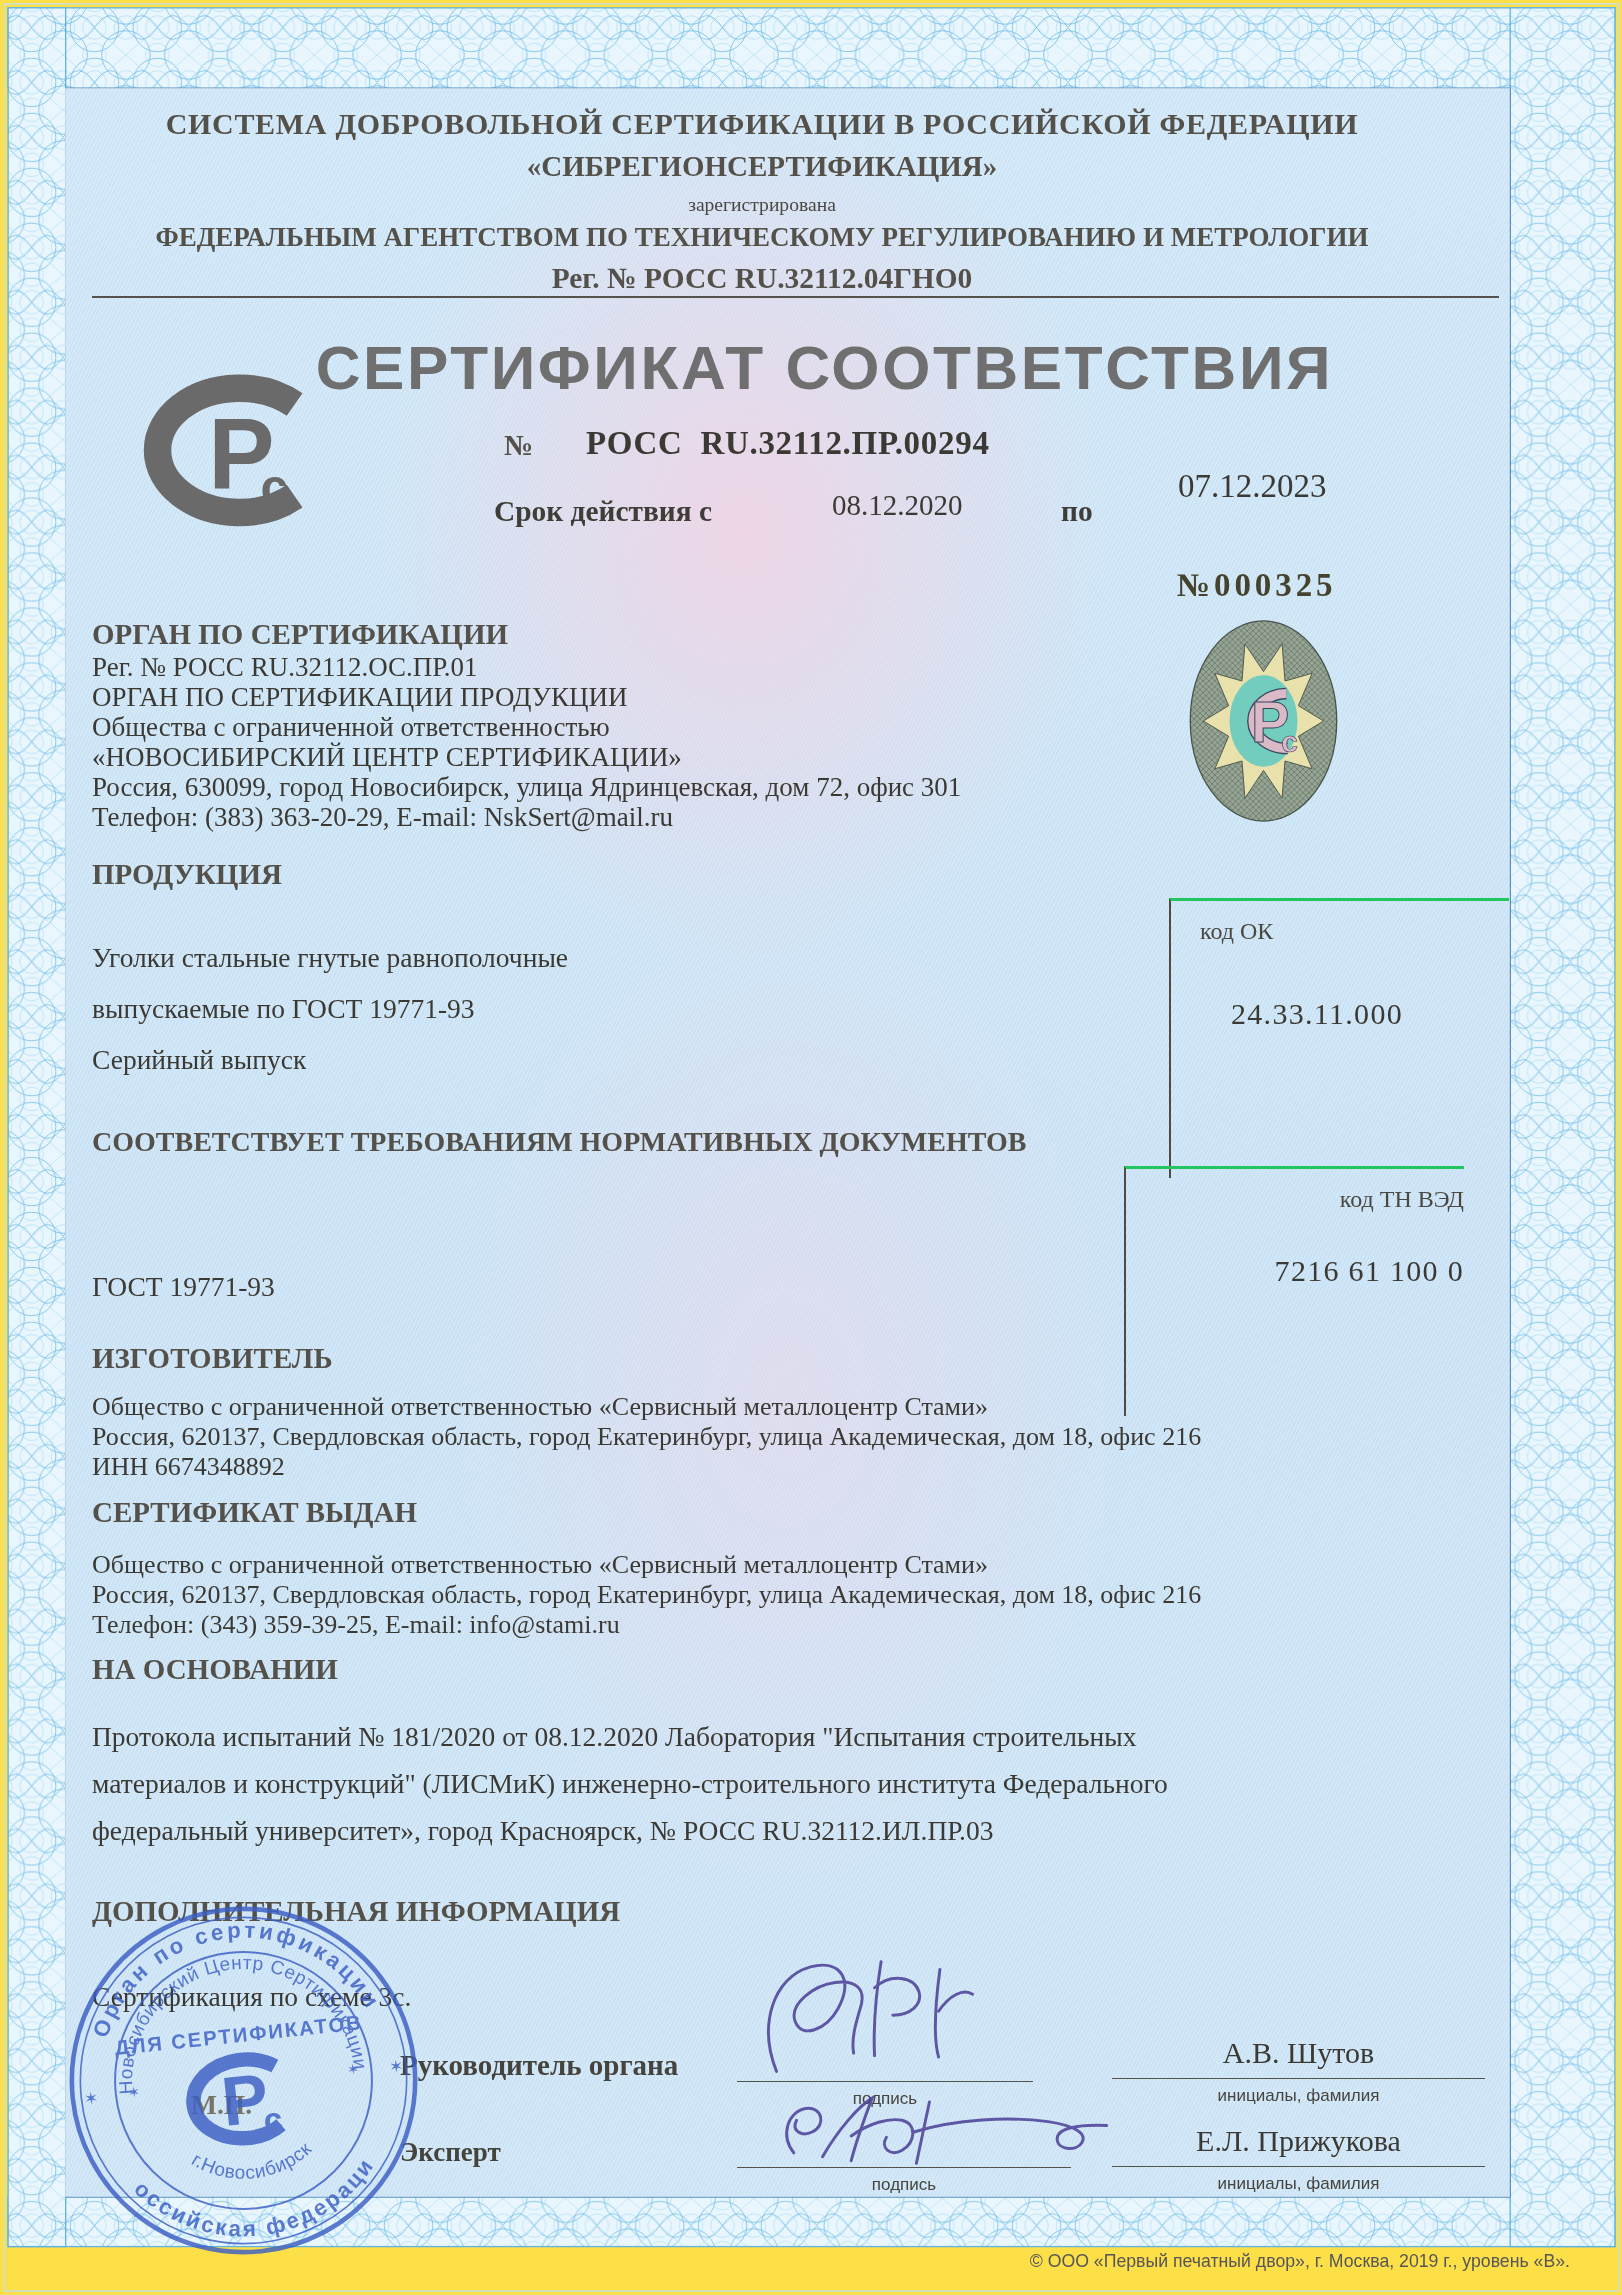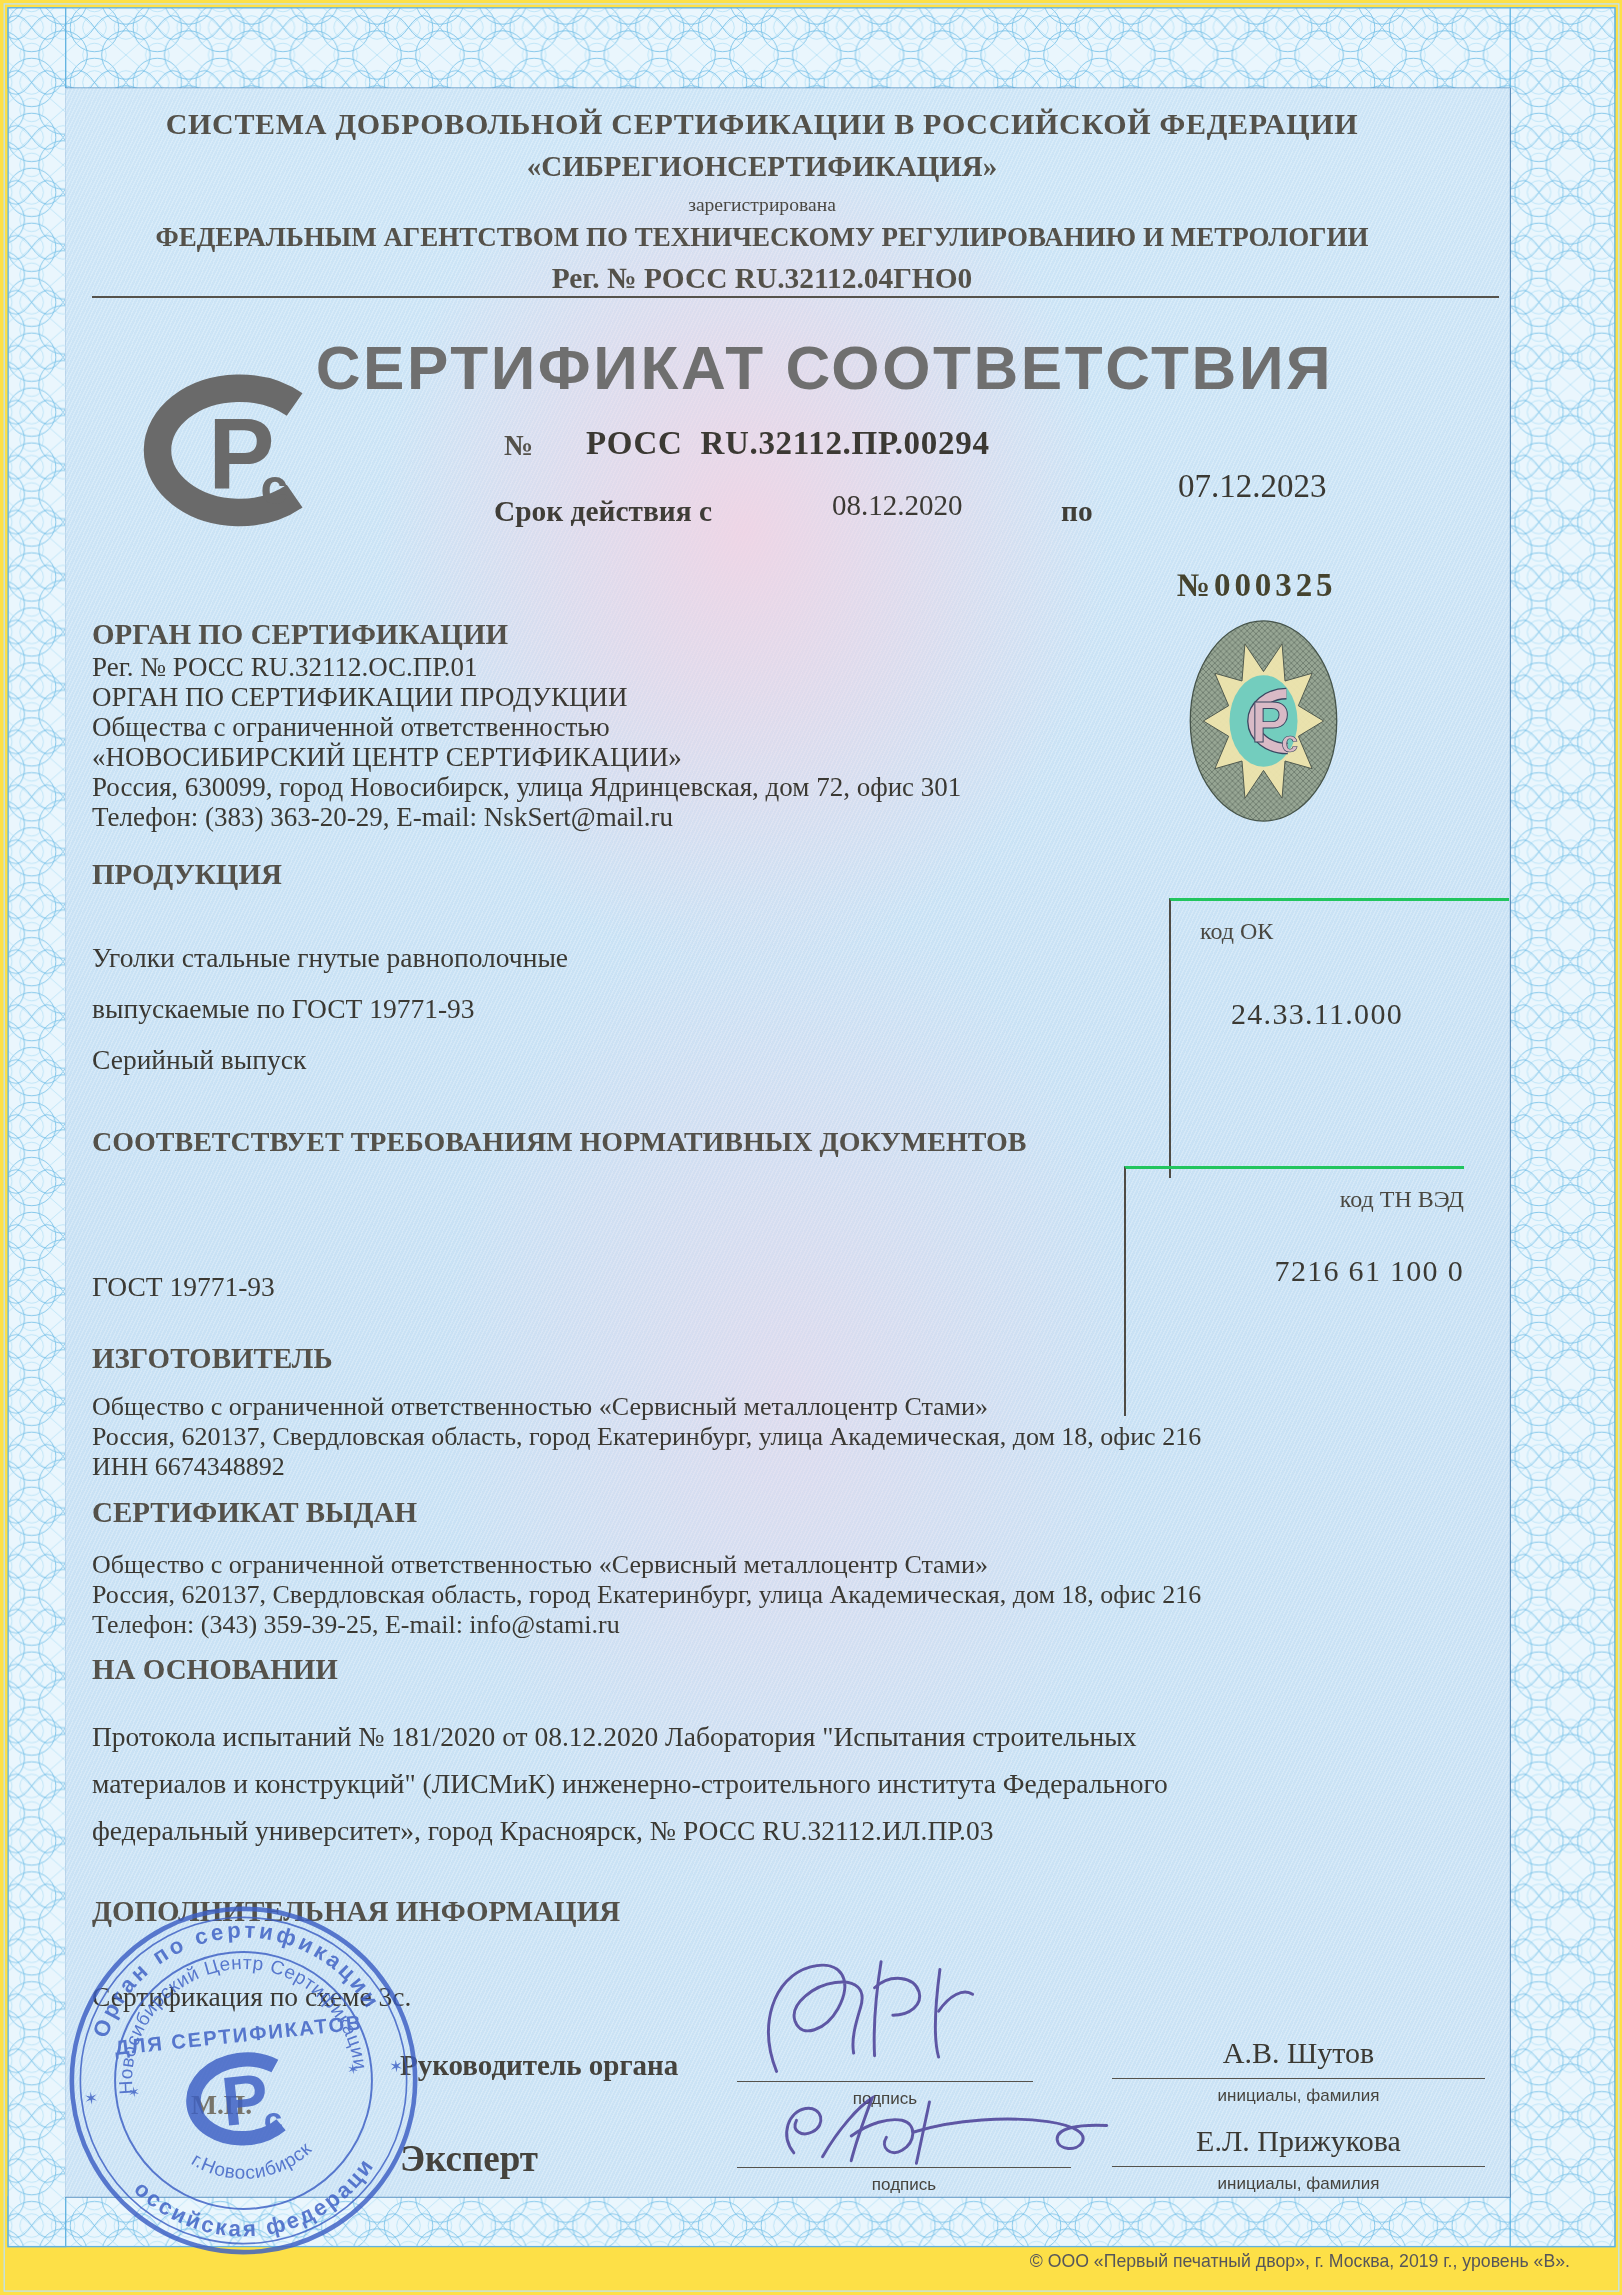--- a/index.html
+++ b/index.html
@@ -209,21 +209,21 @@
       <path d="M 286,34 C 278,94 276,140 284,168"></path>
       <path d="M 284,98 C 300,74 322,62 336,72"></path>
     </g>
   </svg>
   <div class="abs thinrule" style="left:737px;top:2081px;width:296px;"></div>
   <div class="abs cap center" style="left:737px;top:2089px;width:296px;font-size:17px;">подпись</div>
   <div class="abs t center" style="left:1112px;top:2036px;width:373px;font-size:30px;">А.В. Шутов</div>
   <div class="abs thinrule" style="left:1112px;top:2078px;width:373px;"></div>
   <div class="abs cap center" style="left:1112px;top:2086px;width:373px;font-size:17px;">инициалы, фамилия</div>
 
-  <div class="abs h" style="left:400px;top:2137px;font-size:37px;color:#45433d;">Эксперт</div>
+  <div class="abs h" style="left:400px;top:2137px;font-size:27px;color:#45433d;">Эксперт</div>
   <svg class="abs" style="left:759px;top:2089px;z-index:6;" width="380" height="88" viewBox="0 0 580 135">
     <g fill="none" stroke="#4a3e96" stroke-width="4.5" opacity="0.85" stroke-linecap="round">
       <path d="M 52,98 C 30,70 44,34 70,30 C 96,26 102,56 80,66 C 64,74 48,64 56,48"></path>
       <path d="M 96,104 C 120,62 152,26 172,14 C 160,46 146,86 140,110"></path>
       <path d="M 140,72 C 168,52 198,44 218,48 C 242,54 238,82 218,94 C 200,104 184,90 194,74"></path>
       <path d="M 260,20 L 240,114"></path>
       <path d="M 236,66 C 300,46 382,42 442,50 C 482,56 502,68 494,82 C 486,96 458,94 456,78 C 454,60 488,54 532,56"></path>
     </g>
   </svg>
   <div class="abs thinrule" style="left:737px;top:2167px;width:334px;"></div>

